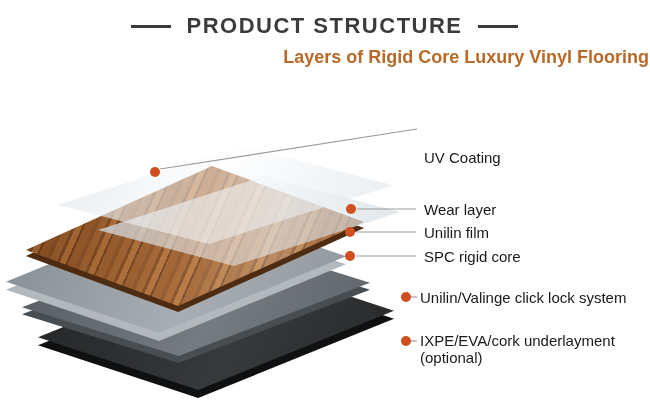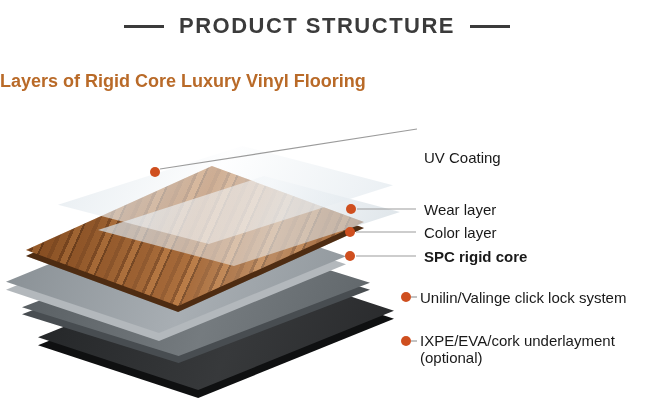--- a/index.html
+++ b/index.html
@@ -6,33 +6,33 @@
   .canvas {
     position: relative;
     width: 650px;
     height: 403px;
     background: #ffffff;
     overflow: hidden;
     font-family: "Liberation Sans", sans-serif;
   }
 
   
-  .header { position: absolute; top: 0; left: 0; right: 16px; text-align: left; z-index: 90; }
+  .header { position: absolute; top: 0; left: 0; right: 1px; text-align: right; z-index: 90; }
   .title-row { display: flex; align-items: center; justify-content: center; margin-top: 13px; gap: 15px; }
   .rule { width: 40px; height: 3px; background: #3b3b3b; }
   .title {
     margin: 0;
     font-size: 22px;
     font-weight: 600;
     letter-spacing: 1.5px;
     color: #3b3b3b;
     text-transform: uppercase;
   }
   .subtitle {
-    margin: 32px 0 0 0;
+    margin: 8px 0 0 0;
     font-size: 18px;
     font-weight: 700;
     color: #b96a28;
   }
 
   
   .layer { position: absolute; }
   .layer .face {
     width: 100%; height: 100%;
     clip-path: polygon(0% 60%, 55% 0%, 100% 40%, 45% 100%);
@@ -77,21 +77,21 @@
 
   
   .label {
     position: absolute; z-index: 80;
     font-size: 15px; line-height: 17px; color: #191919;
     white-space: nowrap;
   }
   .label-uv    { left: 424px; top: 120px; margin-top: 29px; }
   .label-wear  { left: 424px; top: 201px; text-align: center; }
   .label-color { left: 424px; top: 224px; }
-  .label-spc   { left: 424px; top: 248px; font-weight: bold; }
+  .label-spc   { left: 424px; top: 248px; }
   .label-click { left: 420px; top: 289px; }
   .label-under { left: 420px; top: 332px; width: 215px; white-space: normal; }
 </style>
 </head>
 <body>
 
 <div class="canvas">
 
   <div class="header">
     <div class="title-row">
@@ -143,18 +143,18 @@
       <circle cx="406" cy="297" r="5"></circle>
     </g>
     <g>
       <line x1="411" y1="341" x2="417" y2="341"></line>
       <circle cx="406" cy="341" r="5"></circle>
     </g>
   </svg>
 
   <div class="label label-uv">UV Coating</div>
   <div class="label label-wear">Wear layer</div>
-  <div class="label label-color">Color layer</div>
+  <div class="label label-color">Unilin film</div>
   <div class="label label-spc">SPC rigid core</div>
   <div class="label label-under">IXPE/EVA/cork underlayment (optional)</div>
   <div class="label label-click">Unilin/Valinge click lock system</div>
 
 </div>
 
 </body></html>

